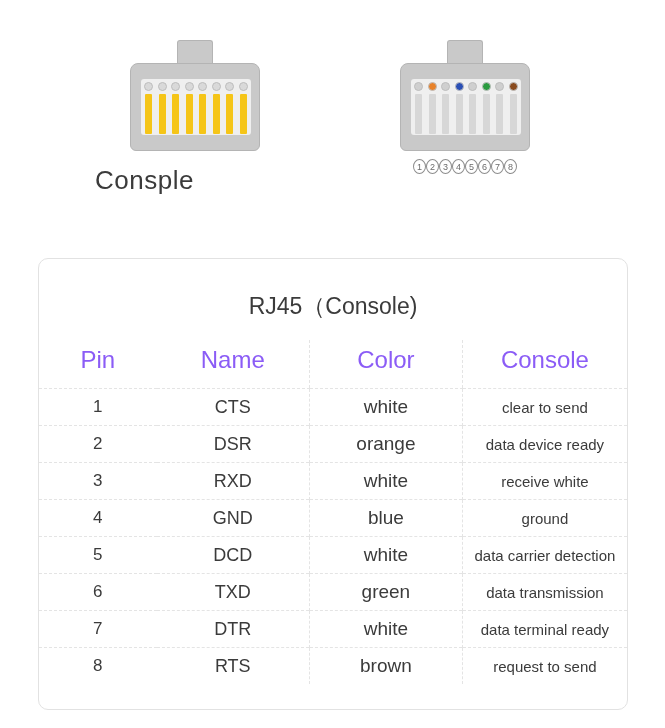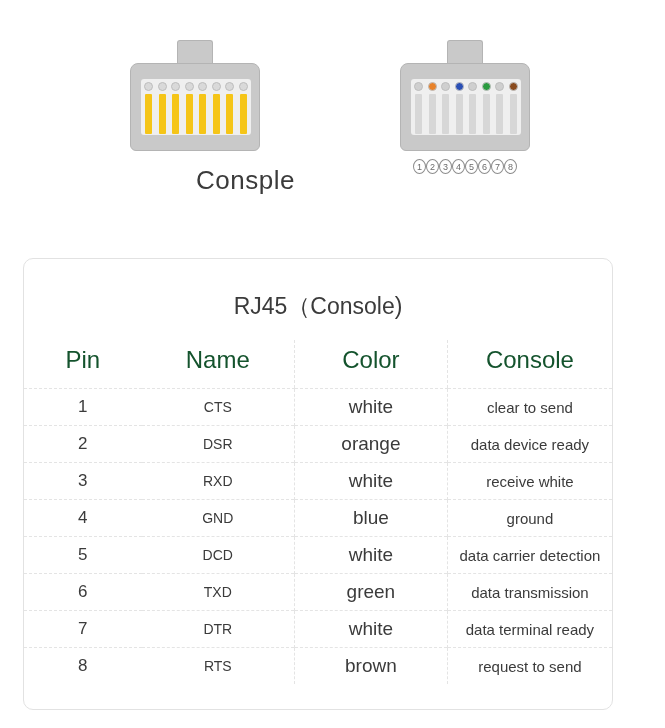--- a/index.html
+++ b/index.html
@@ -115,31 +115,31 @@
     border: 1px solid #8d8d8d;
     color: #6b6b6b;
     font-size: 9px;
     line-height: 14px;
     text-align: center;
     box-sizing: border-box;
     background: #fff;
   }
 
   .connector-caption {
-    text-align: right;
+    text-align: left;
     font-size: 26px;
     color: #3b3b3b;
     margin-top: 14px;
     letter-spacing: 0.5px;
   }
 
   
   .card {
     position: absolute;
-    left: 23px;
+    left: 38px;
     top: 258px;
     width: 590px;
     height: 452px;
     border: 1px solid #e2e2e2;
     border-radius: 10px;
     box-sizing: border-box;
     background: #fff;
   }
   .card-title {
     text-align: center;
@@ -150,38 +150,38 @@
 
   table.pinout {
     width: 100%;
     border-collapse: collapse;
     margin-top: 18px;
     table-layout: fixed;
   }
   table.pinout th {
     font-size: 24px;
     font-weight: normal;
-    color: #14532d;
+    color: #8b5cf6;
     padding: 6px 0 14px;
     text-align: center;
   }
   table.pinout td {
     text-align: center;
     padding: 7px 0;
     color: #3b3b3b;
     border-top: 1px dashed #e4e4e4;
   }
   table.pinout tbody tr:first-child td { border-top: 1px dashed #e4e4e4; }
   .col-pin   { width: 20%; }
   .col-name  { width: 26%; }
   .col-color { width: 26%; border-left: 1px dashed #e4e4e4; }
   .col-func  { width: 28%; border-left: 1px dashed #e4e4e4; }
 
   td.pin   { font-size: 17px; }
-  td.name  { font-size: 14px; }
+  td.name  { font-size: 18px; }
   td.color { font-size: 19px; }
   td.func  { font-size: 15px; color: #4a4a4a; }
 </style>
 </head>
 <body>
 
 <div class="connectors">
 
   <div class="connector left">
     <div class="plug">

